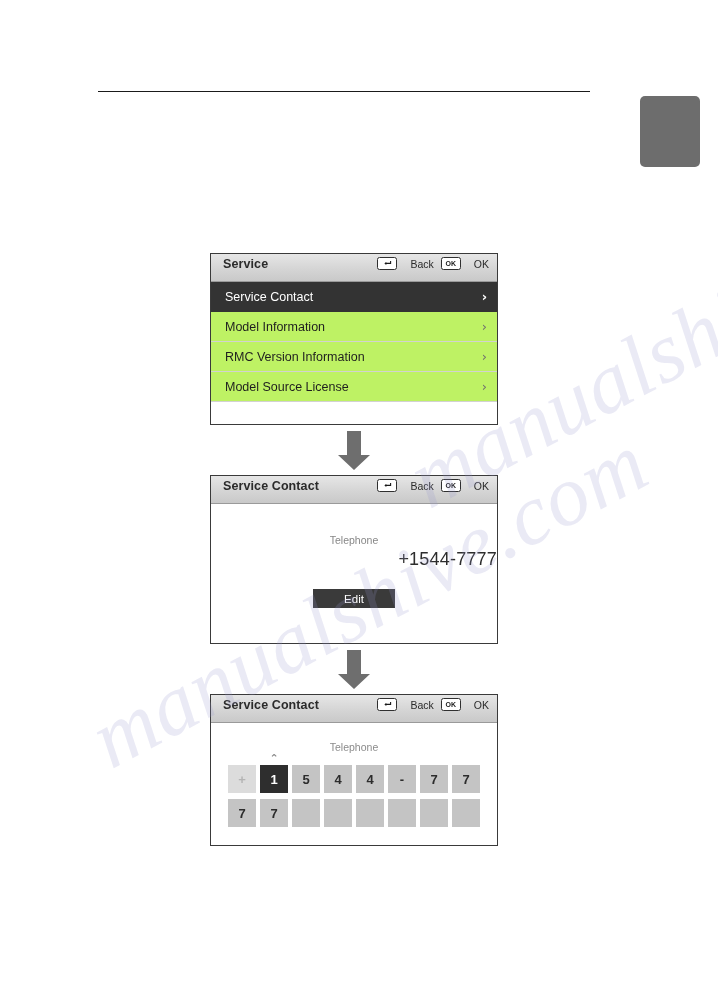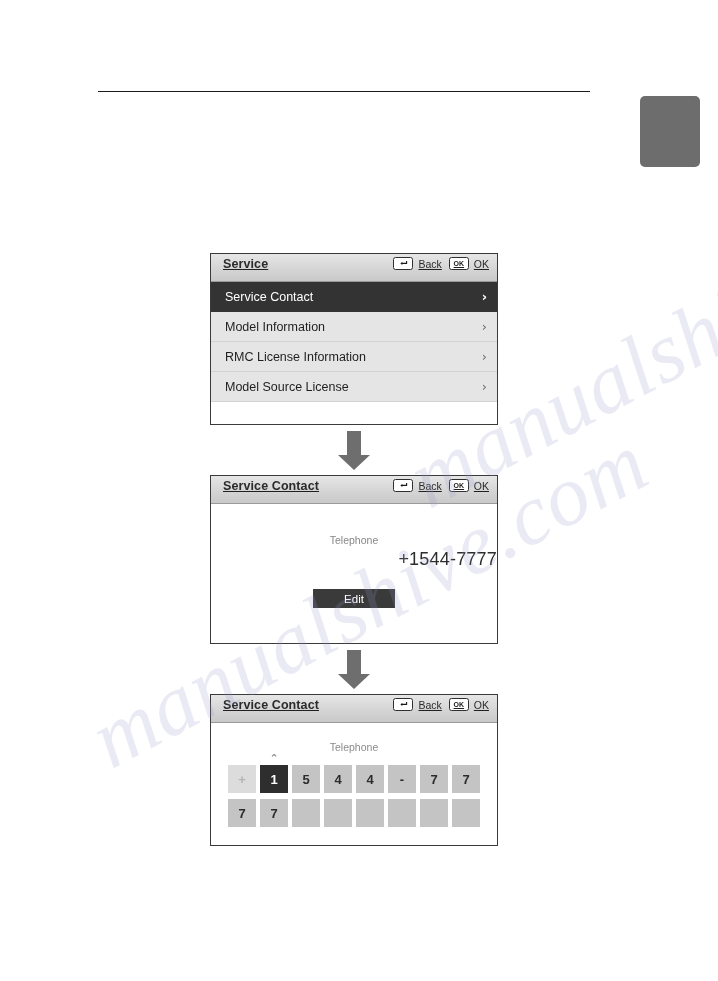--- a/index.html
+++ b/index.html
@@ -76,38 +76,37 @@
     box-sizing: border-box;
   }
   .panel-header {
     height: 28px;
     background: linear-gradient(to bottom, #e6e6e6 0%, #d5d5d5 55%, #c9c9c9 100%);
     border-bottom: 1px solid #9a9a9a;
     display: flex;
     align-items: center;
     padding: 0 8px 8px 12px;
     box-sizing: border-box;
-    text-decoration: underline;
   }
   .panel-title {
     font-size: 12.5px;
     font-weight: bold;
     color: #2b2b2b;
     flex: 1;
     letter-spacing: 0.1px;
   }
   .hdr-actions {
     display: flex;
     align-items: center;
     gap: 7px;
   }
   .hdr-act {
     display: flex;
     align-items: center;
-    gap: 5px;
+    gap: 13px;
   }
   .key-box {
     display: inline-flex;
     align-items: center;
     justify-content: center;
     min-width: 15px;
     height: 11px;
     padding: 0 1.5px;
     border: 1px solid #2f2f2f;
     border-radius: 2.5px;
@@ -125,21 +124,21 @@
 
   
   .menu-list { background: #ffffff; }
   .menu-row {
     height: 30px;
     display: flex;
     align-items: center;
     padding: 0 10px 0 14px;
     border-bottom: 1px solid #d2d2d2;
     box-sizing: border-box;
-    background: #e5e5e5;
+    background: #bef264;
   }
   .menu-row:last-child { border-bottom: none; }
   .menu-row.selected {
     background: #333333;
     border-bottom: 1px solid #333333;
   }
   .menu-label {
     flex: 1;
     font-size: 12.5px;
     color: #1f1f1f;
@@ -295,21 +294,21 @@
     <div class="menu-list">
       <div class="menu-row selected">
         <span class="menu-label">Service Contact</span>
         <span class="chev">›</span>
       </div>
       <div class="menu-row">
         <span class="menu-label">Model Information</span>
         <span class="chev">›</span>
       </div>
       <div class="menu-row">
-        <span class="menu-label">RMC License Information</span>
+        <span class="menu-label">RMC Version Information</span>
         <span class="chev">›</span>
       </div>
       <div class="menu-row">
         <span class="menu-label">Model Source License</span>
         <span class="chev">›</span>
       </div>
       <div class="menu-row-empty"></div>
     </div>
   </div>
 

